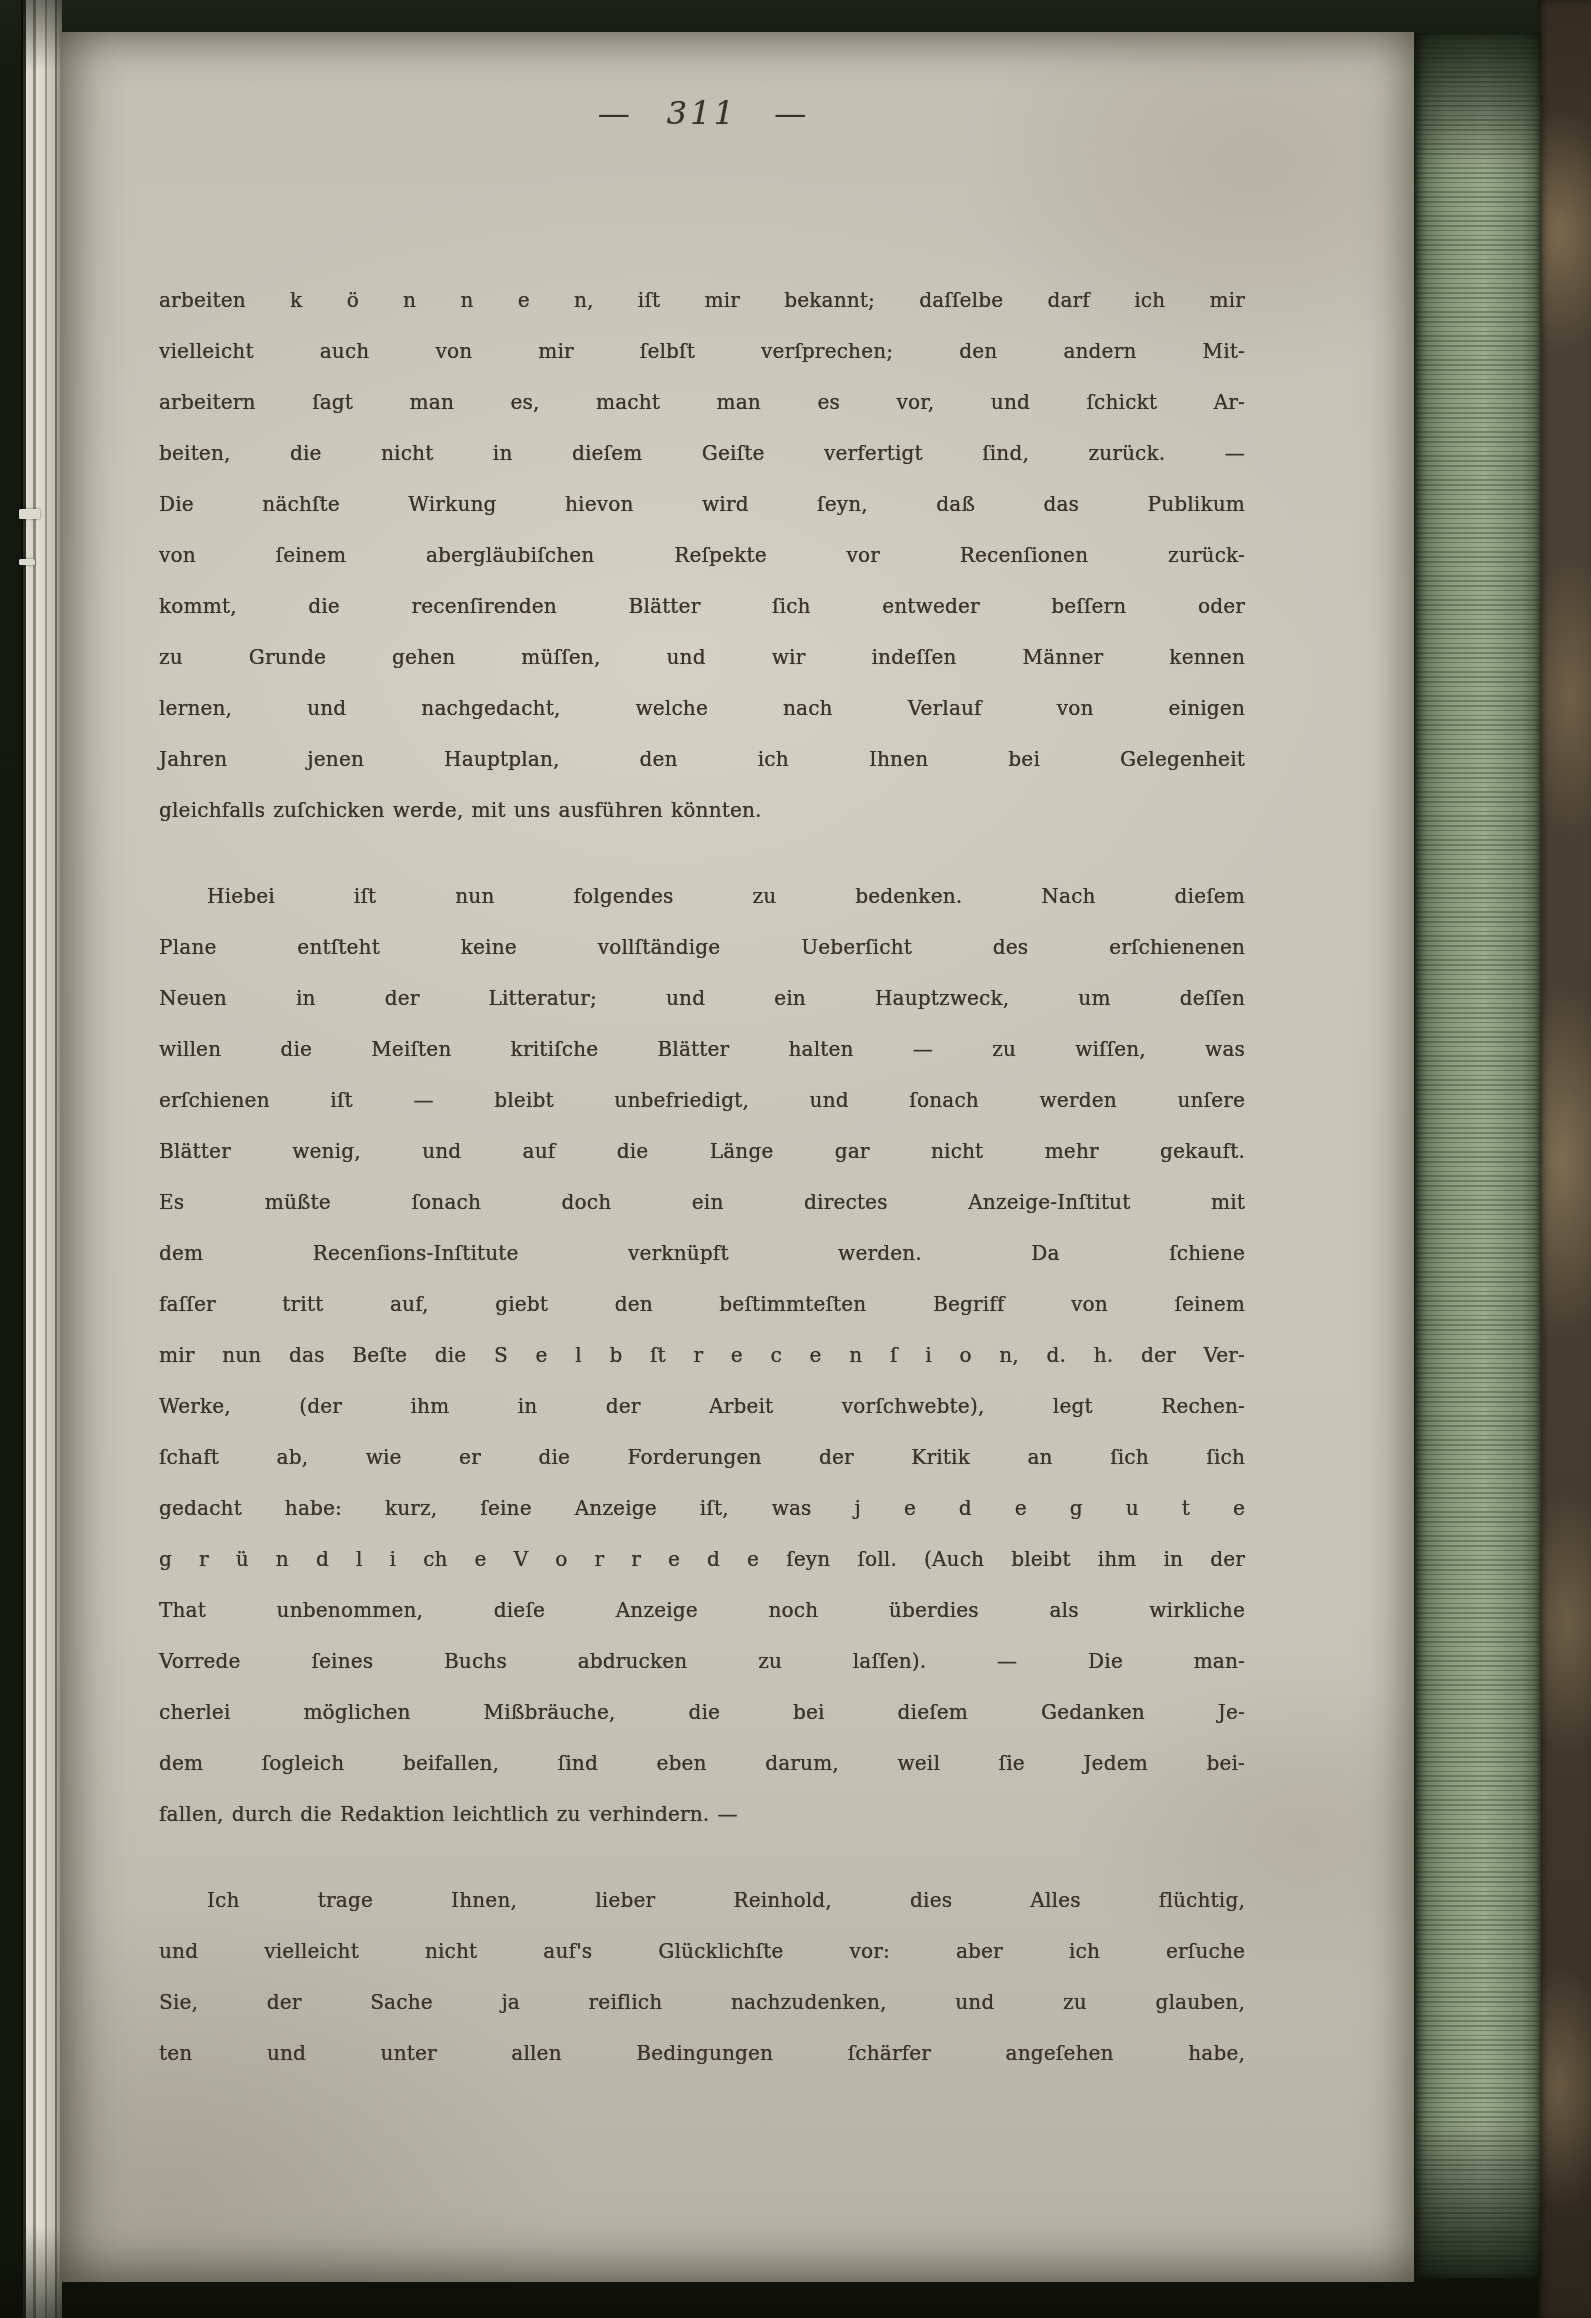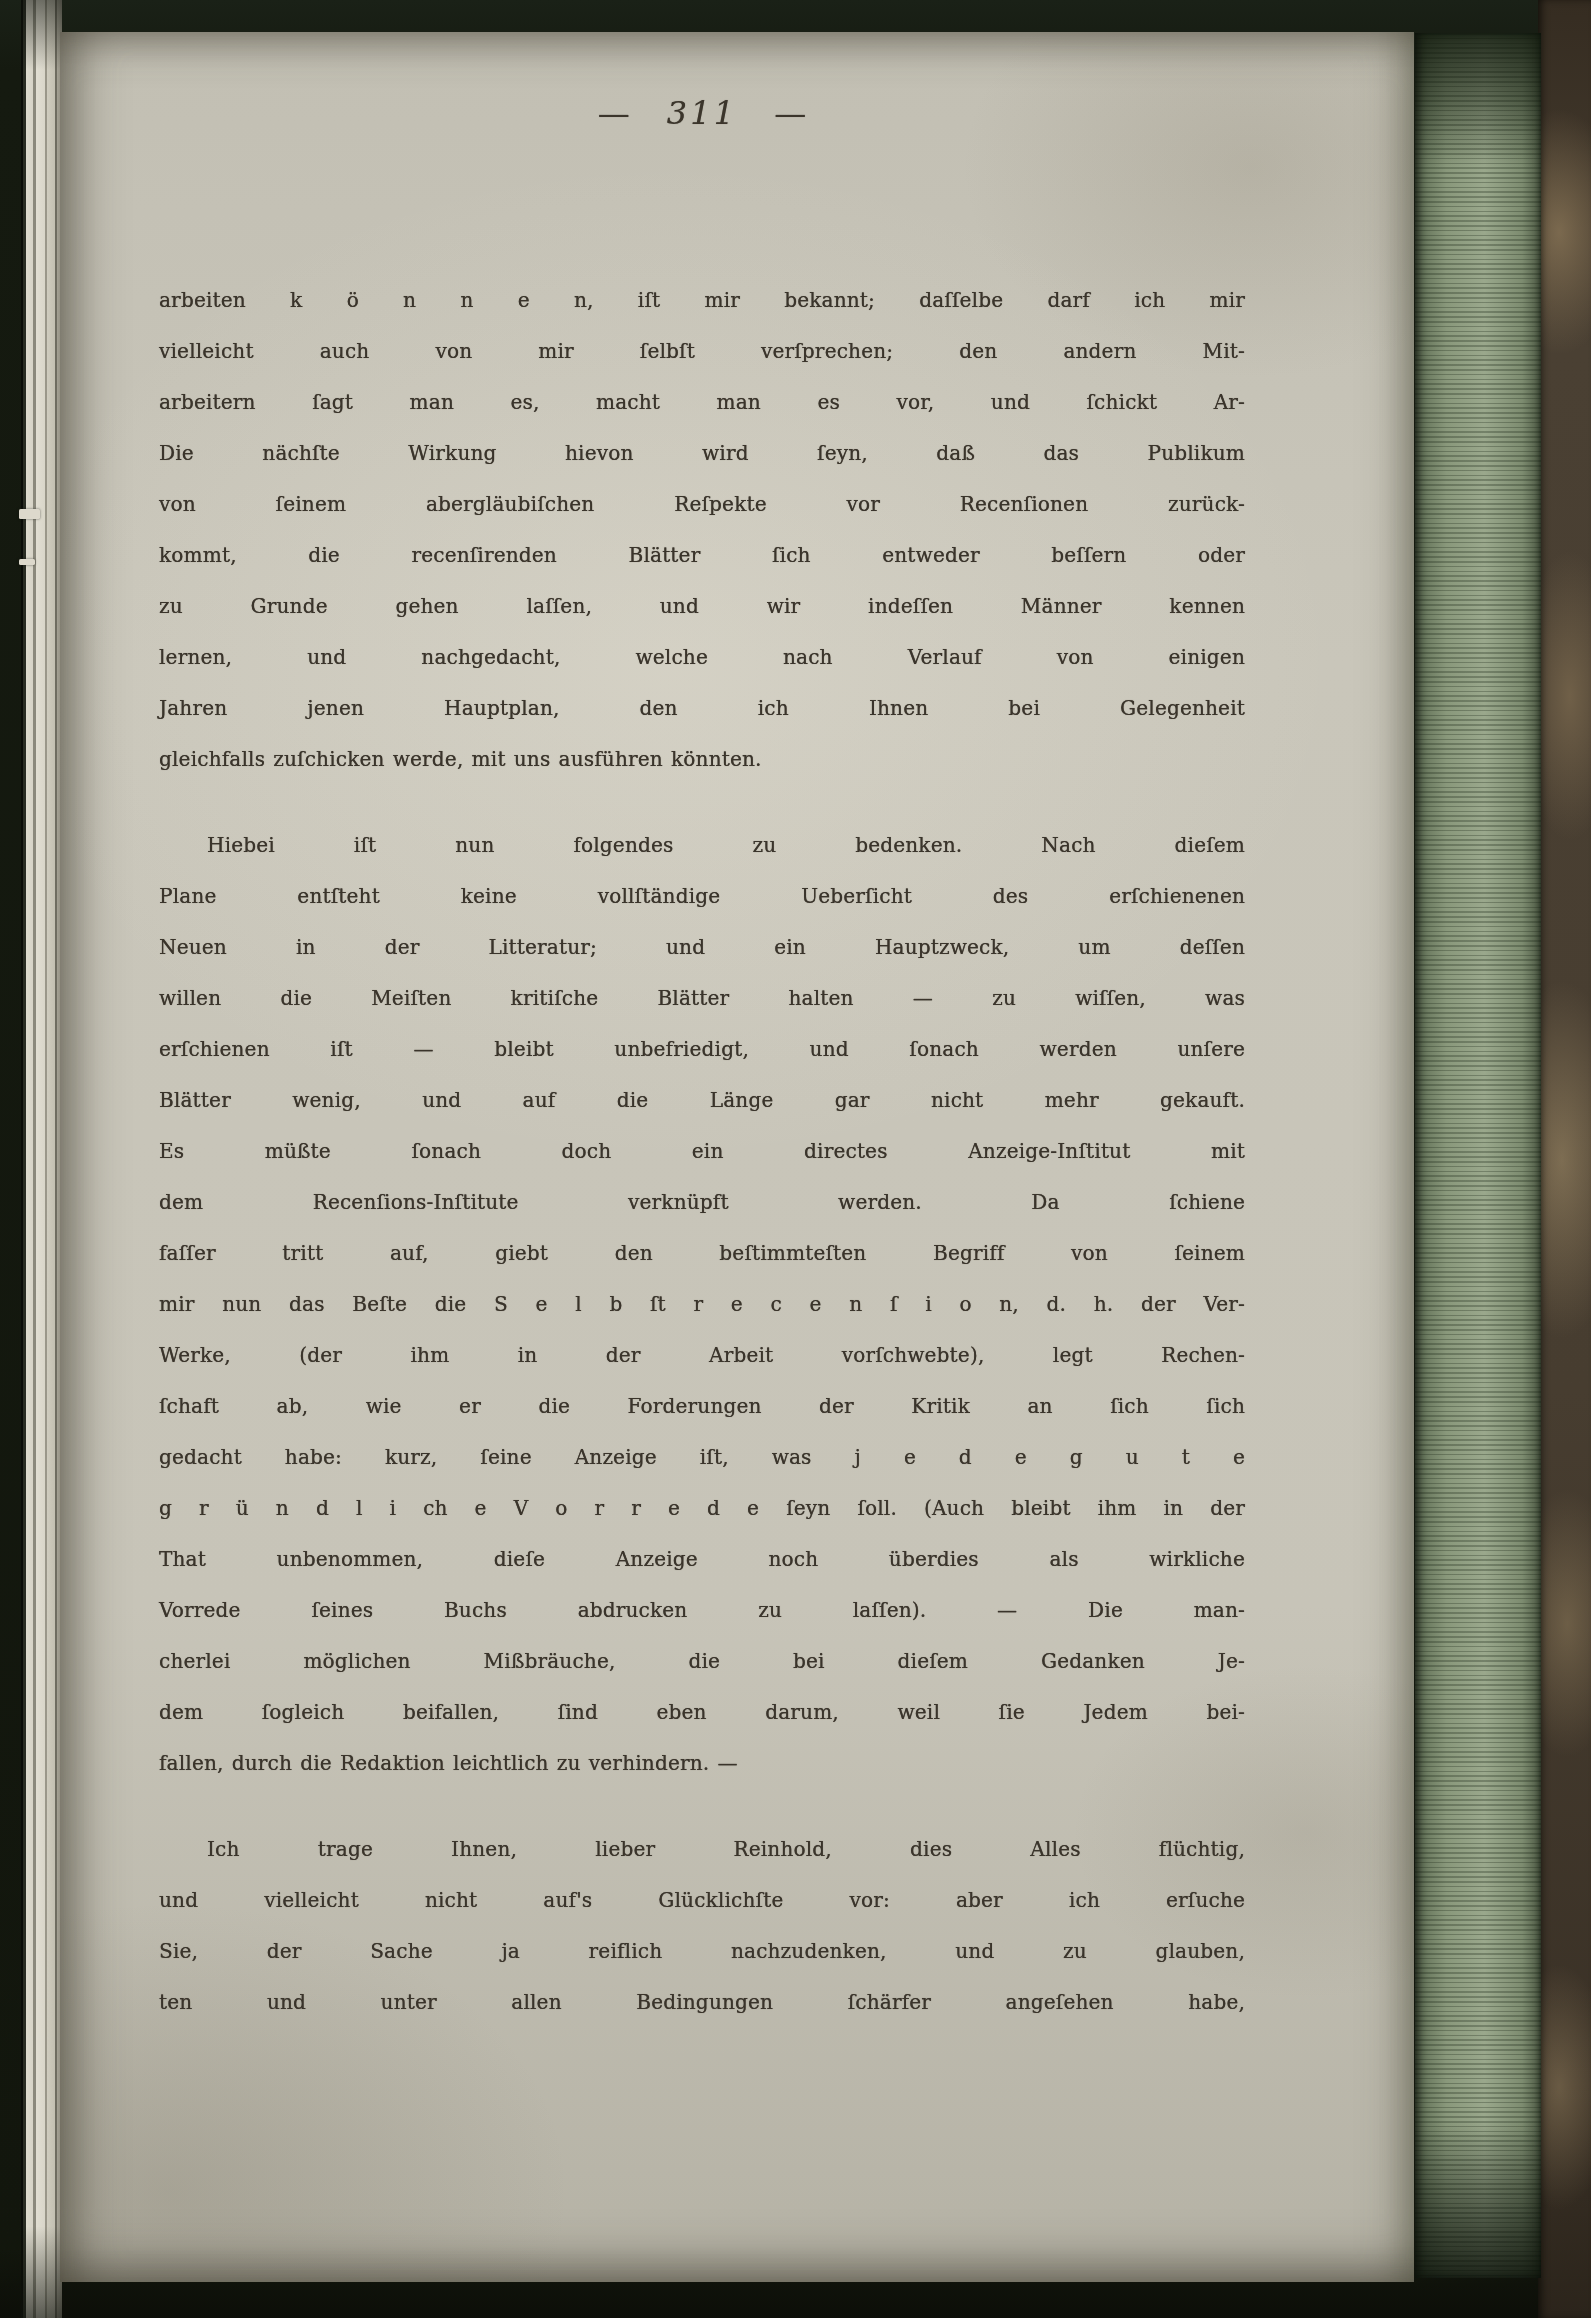--- a/index.html
+++ b/index.html
@@ -111,24 +111,25 @@
     <div class="page-header">
       <span class="rule">—</span>
       <span class="pagenum">311</span>
       <span class="rule">—</span>
     </div>
     <div class="text-block">
         <div class="paragraph">
           <div class="line">arbeiten k ö n n e n, iſt mir bekannt; daſſelbe darf ich mir</div>
           <div class="line">vielleicht auch von mir ſelbſt verſprechen; den andern Mit-</div>
           <div class="line">arbeitern ſagt man es, macht man es vor, und ſchickt Ar-</div>
+          <div class="line">beiten, die nicht in dieſem Geiſte verfertigt ſind, zurück. —</div>
           <div class="line">Die nächſte Wirkung hievon wird ſeyn, daß das Publikum</div>
           <div class="line">von ſeinem abergläubiſchen Reſpekte vor Recenſionen zurück-</div>
           <div class="line">kommt, die recenſirenden Blätter ſich entweder beſſern oder</div>
-          <div class="line">zu Grunde gehen laſſen, und wir indeſſen Männer kennen</div>
+          <div class="line">zu Grunde gehen müſſen, und wir indeſſen Männer kennen</div>
           <div class="line">lernen, und nachgedacht, welche nach Verlauf von einigen</div>
           <div class="line">Jahren jenen Hauptplan, den ich Ihnen bei Gelegenheit</div>
           <div class="line ragged">gleichfalls zuſchicken werde, mit uns ausführen könnten.</div>
         </div>
         <div class="paragraph">
           <div class="line indent">Hiebei iſt nun folgendes zu bedenken.  Nach dieſem</div>
           <div class="line">Plane entſteht keine vollſtändige Ueberſicht des erſchienenen</div>
           <div class="line">Neuen in der Litteratur; und ein Hauptzweck, um deſſen</div>
           <div class="line">willen die Meiſten kritiſche Blätter halten — zu wiſſen, was</div>
           <div class="line">erſchienen iſt — bleibt unbefriedigt, und ſonach werden unſere</div>

